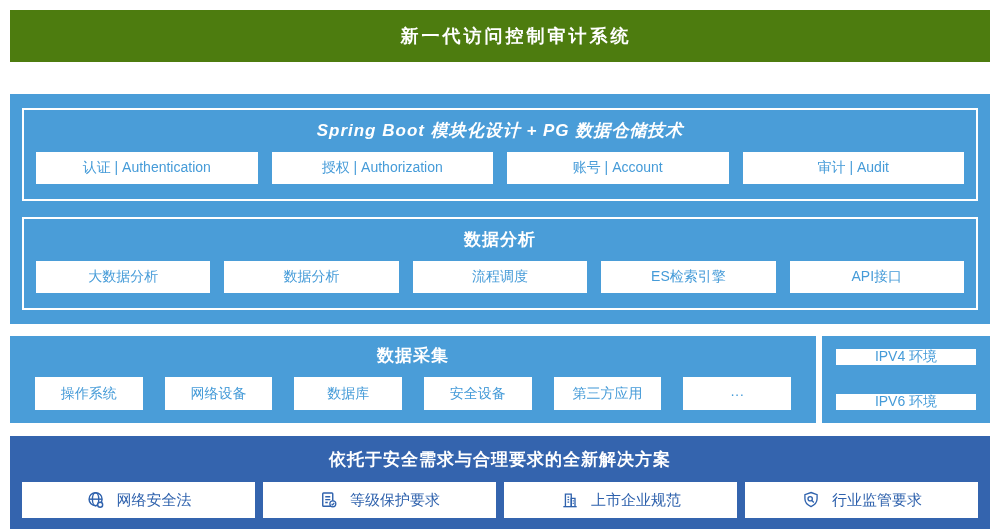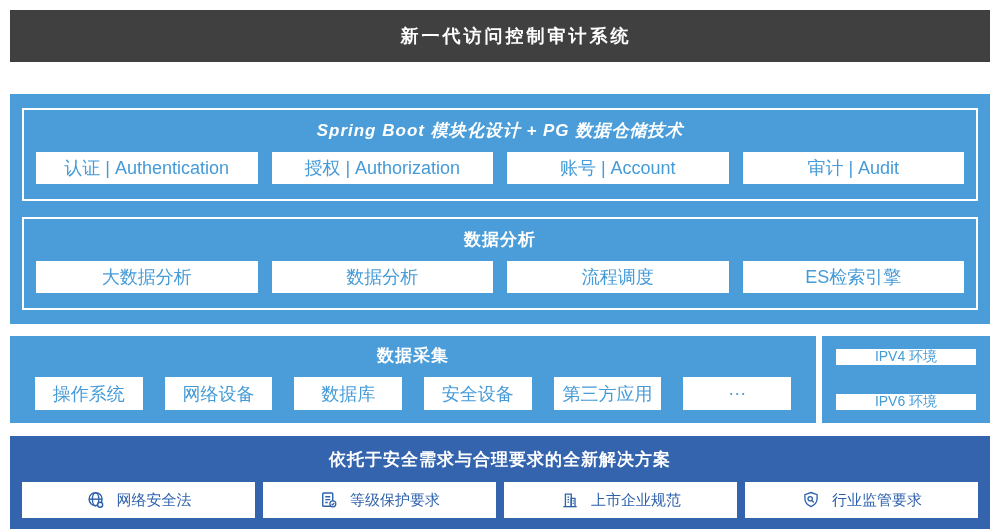--- a/index.html
+++ b/index.html
@@ -1,30 +1,30 @@
 <!DOCTYPE html>
 <html><head>
 <meta charset="utf-8">
 <style>
   html,body { margin:0; padding:0; background:#ffffff; font-family:"Liberation Sans","DejaVu Sans",sans-serif; }
   .canvas { position:relative; width:1000px; height:529px; background:#ffffff; box-sizing:border-box; padding:10px; overflow:hidden; }
 
   
-  .top-banner { height:52px; background:#404040; color:#ffffff; display:flex; align-items:center; justify-content:center;
+  .top-banner { height:52px; background:#4d7c0f; color:#ffffff; display:flex; align-items:center; justify-content:center;
                 font-size:18px; font-weight:bold; letter-spacing:3px;padding-left:32px; }
 
   
   .platform-panel { margin-top:32px; height:230px; background:#4a9dd8; box-sizing:border-box; padding:14px 12px;
                     display:flex; flex-direction:column; justify-content:space-between; }
   .subpanel { border:2px solid #ffffff; box-sizing:border-box; height:93px; display:flex; flex-direction:column; }
   .subpanel-title { color:#ffffff; font-weight:bold; font-size:17px; text-align:center; padding-top:9px; letter-spacing:1px; }
   .italic { font-style:italic; }
   .box-row { display:flex; gap:14px; padding:0 12px; margin-top:10px; }
   .wbox { flex:1; background:#ffffff; height:32px; display:flex; align-items:center; justify-content:center;
-          color:#459bd8; font-size:18px; white-space:nowrap; }
+          color:#459bd8; font-size:14px; white-space:nowrap; }
 
   
   .mid-row { display:flex; gap:6px; margin-top:12px; }
   .collection-panel { flex:1; height:87px; background:#4a9dd8; box-sizing:border-box; display:flex; flex-direction:column; }
   .collection-panel .subpanel-title { padding-top:8px; }
   .collection-panel .box-row { gap:22px; padding:0 25px; }
   .collection-panel .wbox { height:33px; }
   .env-panel { width:168px; height:87px; background:#4a9dd8; box-sizing:border-box; padding:13px 14px;
                display:flex; flex-direction:column; justify-content:space-between; }
   .env-panel .wbox { flex:none; height:16px; font-size:14px; }
@@ -58,20 +58,21 @@
       </div>
     </div>
 
     <div class="subpanel">
       <div class="subpanel-title">数据分析</div>
       <div class="box-row">
         <div class="wbox">大数据分析</div>
         <div class="wbox">数据分析</div>
         <div class="wbox">流程调度</div>
         <div class="wbox">ES检索引擎</div>
+        <div class="wbox">API接口</div>
       </div>
     </div>
 
   </div>
 
   <div class="mid-row">
 
     <div class="collection-panel">
       <div class="subpanel-title">数据采集</div>
       <div class="box-row">

